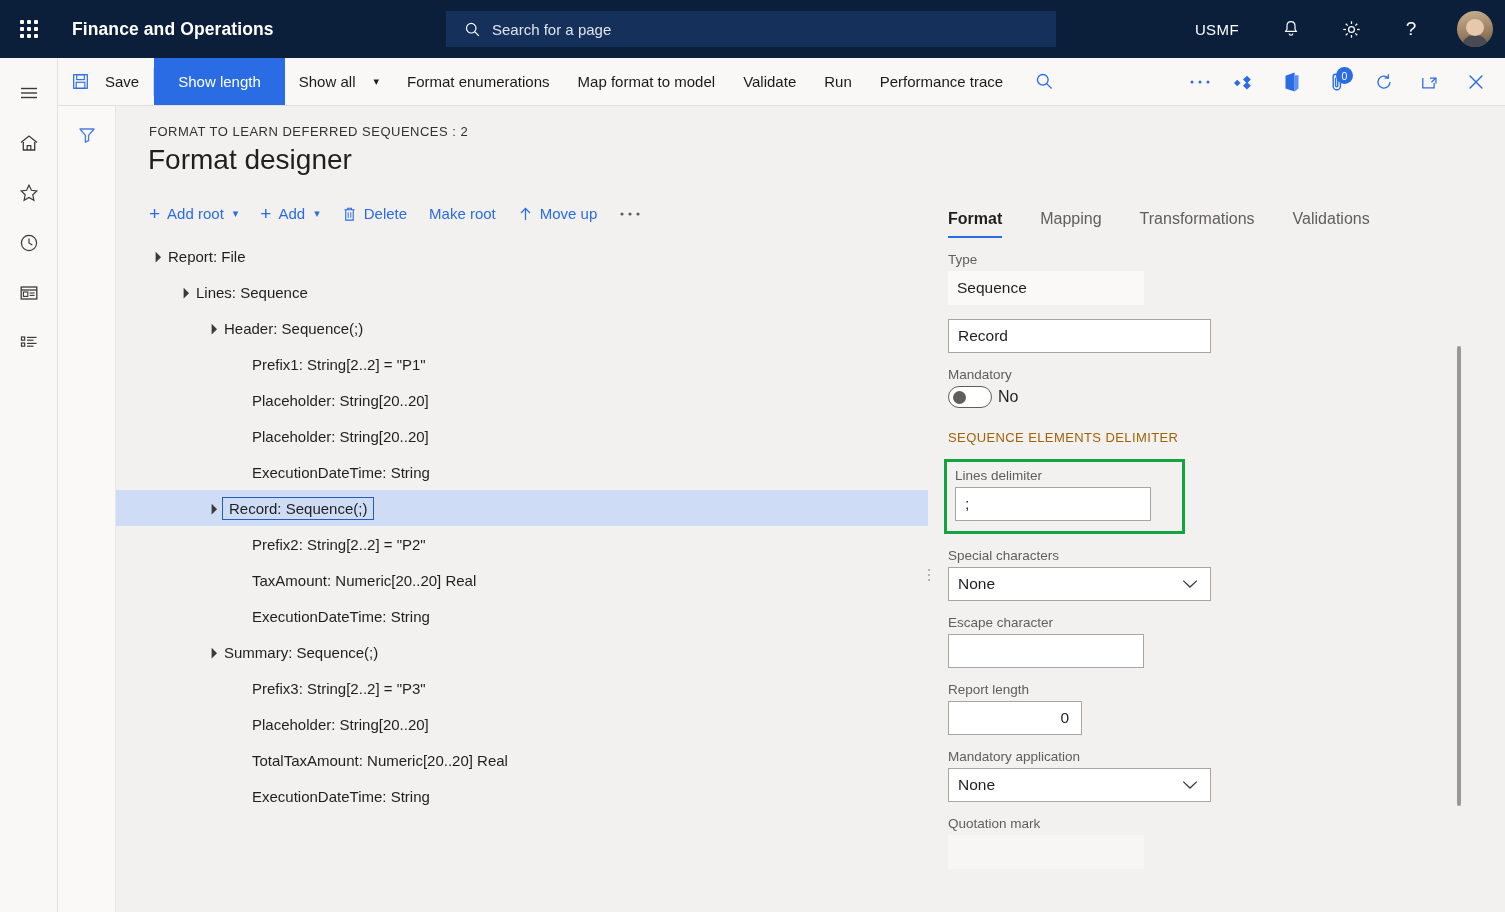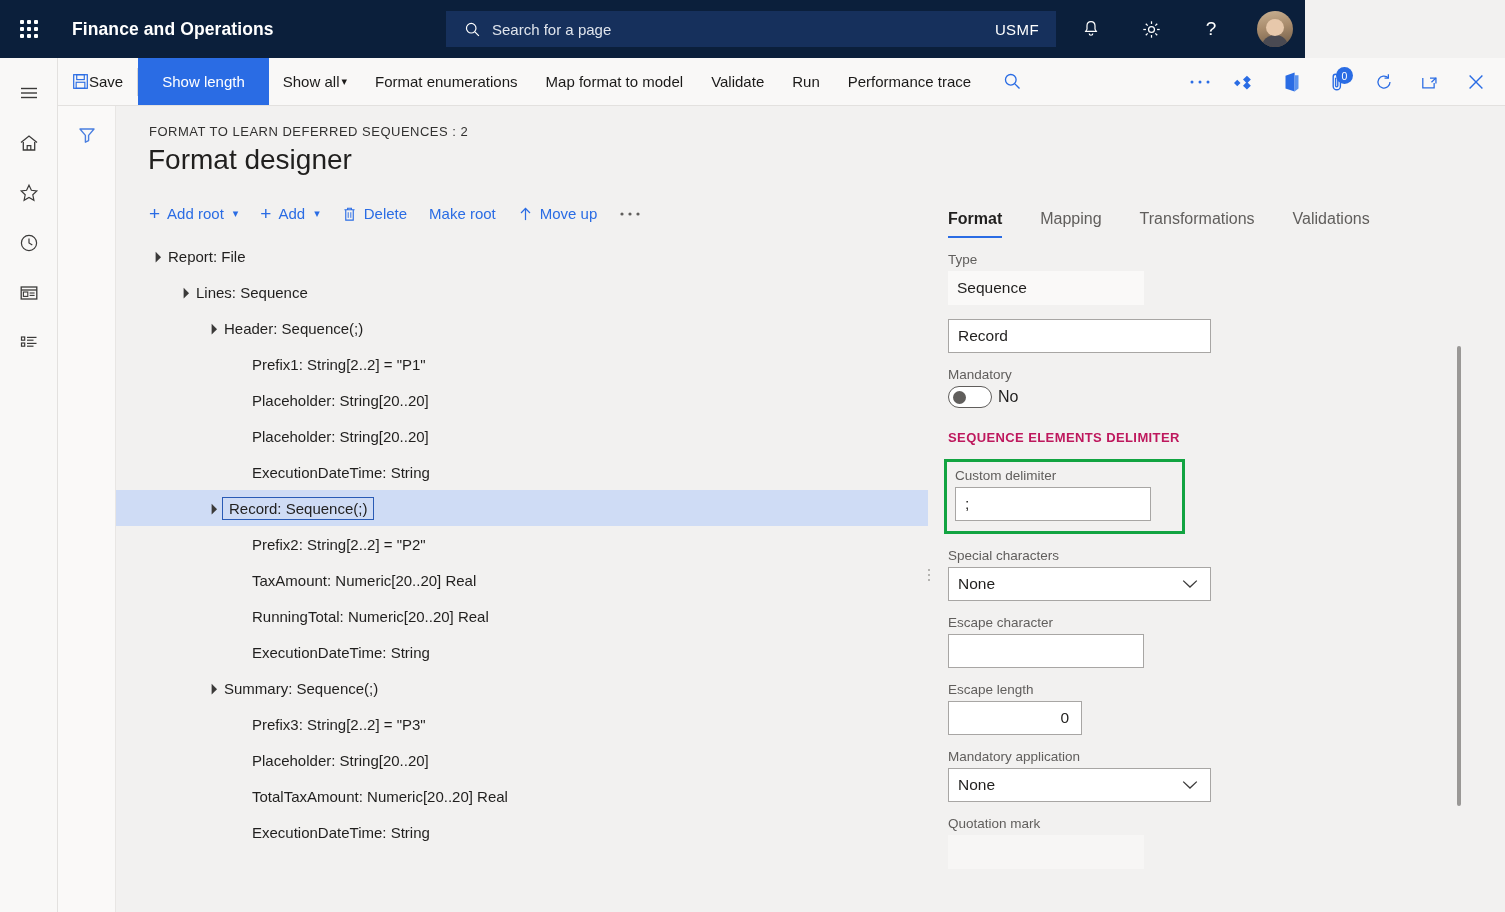--- a/index.html
+++ b/index.html
@@ -7,21 +7,21 @@
     margin: 0; padding: 0;
     width: 1505px; height: 912px;
     overflow: hidden;
     font-family: "Liberation Sans", sans-serif;
     background: #f2f1f0;
     -webkit-font-smoothing: antialiased;
   }
 
   
   .topbar {
-    position: absolute; top: 0; left: 0; width: 1305px; height: 58px;
+    position: absolute; top: 0; left: 0; width: 1505px; height: 58px;
     background: #0b1f3b;
     display: flex; align-items: center;
   }
   .waffle {
     width: 58px; height: 58px;
     display: flex; align-items: center; justify-content: center;
     cursor: pointer;
   }
   .waffle-grid {
     display: grid; grid-template-columns: repeat(3, 4px);
@@ -80,21 +80,21 @@
     cursor: pointer;
   }
 
   
   .cmdbar {
     position: absolute; top: 58px; left: 58px; width: 1447px; height: 48px;
     background: #f9f8f7; border-bottom: 1px solid #e3e1df;
     display: flex; align-items: center;
   }
   .cmd-btn {
-    height: 47px; padding: 0 14px; display: flex; align-items: center; gap: 0;
+    height: 47px; padding: 0 14px; display: flex; align-items: center; gap: 16px;
     font-size: 15px; color: #1b1a19; cursor: pointer; white-space: nowrap;
   }
   .cmd-btn.primary {
     background: #2a6ce4; color: #ffffff; font-weight: 400;
     padding: 0 24px; height: 47px;
   }
   .cmd-sep { width:1px; height:28px; background:#d8d6d4; }
   .cmd-right {
     position: absolute; right: 0; top: 0; height: 47px;
     display: flex; align-items: center; padding-right: 6px;
@@ -193,21 +193,21 @@
   .fin.num { width: 134px; justify-content:flex-end; padding-right:12px; }
   .fin.small { width: 196px; }
   .fin.blank-ro { border:none; background:#f7f6f5; width:196px; }
   .fin.sel { justify-content:space-between; padding-right:12px; cursor:pointer; }
   .fin input {
     border:none; outline:none; background:transparent; font-size:15.5px;
     color:#201f1e; width:100%; font-family:"Liberation Sans", sans-serif; padding:0;
   }
   .fin.num input { text-align:right; }
   .sectionhdr {
-    font-size: 13px; font-weight: bold; color:#be185d;
+    font-size: 13px; font-weight: normal; color:#a16207;
     letter-spacing:.4px; text-transform:uppercase; padding-left:14px; margin-top:22px;
   }
 
   .toggle-row { display:flex; align-items:center; gap:6px; }
   .toggle {
     width: 44px; height: 22px; border-radius: 11px; border:1px solid #605e5c;
     background:#ffffff; position:relative; cursor:pointer; flex:0 0 auto;
   }
   .toggle .knob {
     position:absolute; left:4px; top:4px; width:13px; height:13px; border-radius:50%;
@@ -526,24 +526,20 @@
       <div class="trow" style="padding-left: 116px;">
         <span class="twist"></span>
         <span class="tlabel">Prefix2: String[2..2] = "P2"</span>
       </div>
       <div class="trow" style="padding-left: 116px;">
         <span class="twist"></span>
         <span class="tlabel">TaxAmount: Numeric[20..20] Real</span>
       </div>
       <div class="trow" style="padding-left: 116px;">
         <span class="twist"></span>
-        <span class="tlabel">RunningTotal: Numeric[20..20] Real</span>
-      </div>
-      <div class="trow" style="padding-left: 116px;">
-        <span class="twist"></span>
         <span class="tlabel">ExecutionDateTime: String</span>
       </div>
       <div class="trow" style="padding-left: 88px;">
         <span class="twist" style="transform: rotate(-45deg); font-size: 10px;">◢</span>
         <span class="tlabel">Summary: Sequence(;)</span>
       </div>
       <div class="trow" style="padding-left: 116px;">
         <span class="twist"></span>
         <span class="tlabel">Prefix3: String[2..2] = "P3"</span>
       </div>
@@ -595,21 +591,21 @@
         <div class="toggle">
             <div class="knob"></div>
           </div>
         <div class="toggle-val">No</div>
       </div>
     </div>
 
     <div class="sectionhdr">Sequence elements delimiter</div>
 
     <div class="hl-green">
-      <div class="flabel">Custom delimiter</div>
+      <div class="flabel">Lines delimiter</div>
       <div class="fin">
         <input type="text" value=";" style="">
       </div>
     </div>
 
     <div class="field">
       <div class="flabel">Special characters</div>
       <div class="fin wide sel">
         <span>None</span>
         <span>
@@ -621,21 +617,21 @@
     </div>
 
     <div class="field">
       <div class="flabel">Escape character</div>
       <div class="fin small">
         <input type="text" value="" style="">
       </div>
     </div>
 
     <div class="field">
-      <div class="flabel">Escape length</div>
+      <div class="flabel">Report length</div>
       <div class="fin num">
         <input type="text" value="0" style="">
       </div>
     </div>
 
     <div class="field">
       <div class="flabel">Mandatory application</div>
       <div class="fin wide sel">
         <span>None</span>
         <span>

